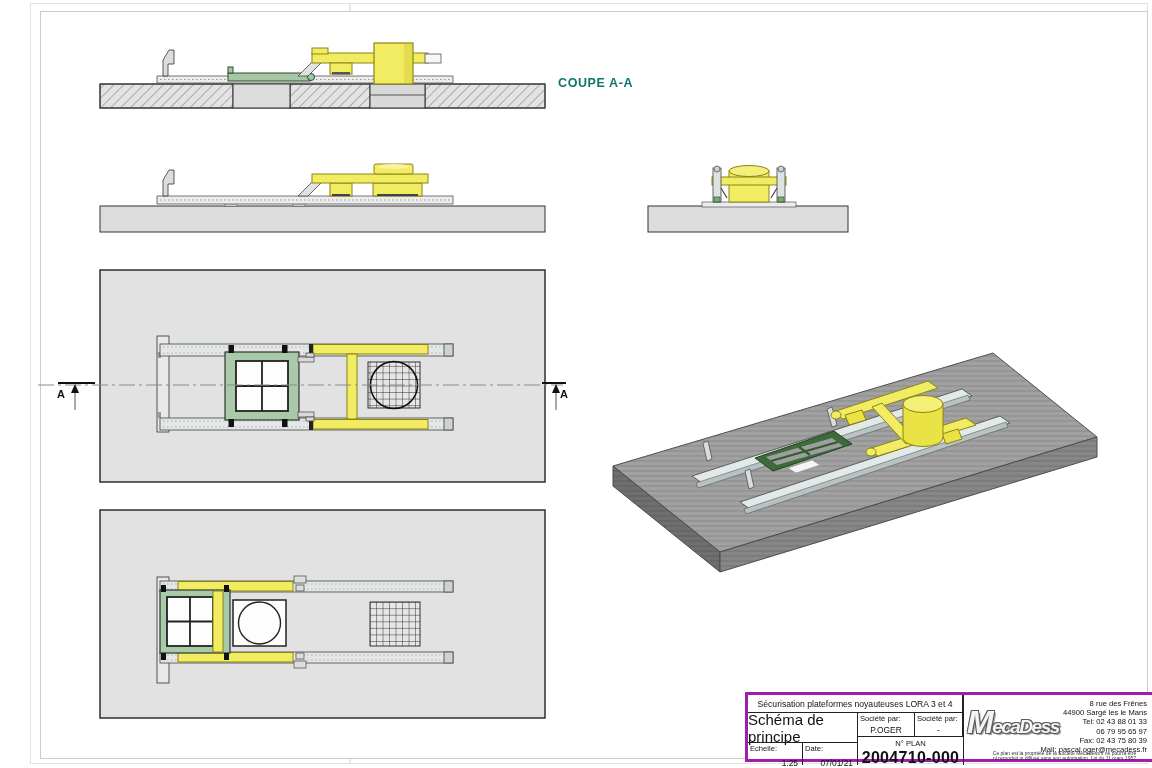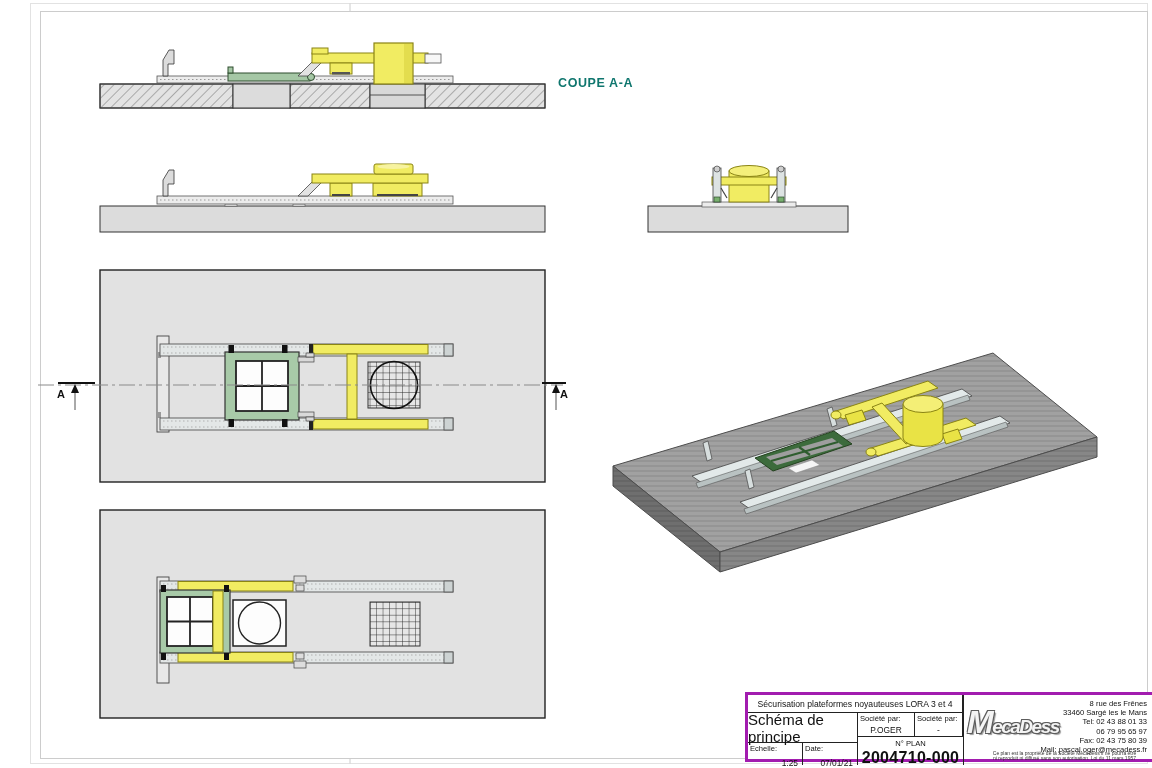--- a/index.html
+++ b/index.html
@@ -288,21 +288,21 @@
 
     <div class="cell tb-plan">
       <span class="lab">N° PLAN</span>
       <div class="num">2004710-000</div>
     </div>
 
     <div class="co">
       <div class="co-logo">MecaDess</div>
       <div class="co-addr">
         <div>8 rue des Frênes</div>
-        <div>33460 Sargé les le Mans</div>
+        <div>44900 Sargé les le Mans</div>
         <div>Tel: 02 43 88 01 33</div>
         <div>06 79 95 65 97</div>
         <div>Fax: 02 43 75 80 39</div>
         <div>Mail: pascal.oger@mecadess.fr</div>
       </div>
       <div class="co-legal">
         <div>Ce plan est la propriété de la Société MecaDess il ne pourra être</div>
         <div>ni reproduit ni diffusé sans son autorisation. Loi du 11 mars 1957</div>
       </div>
     </div>

